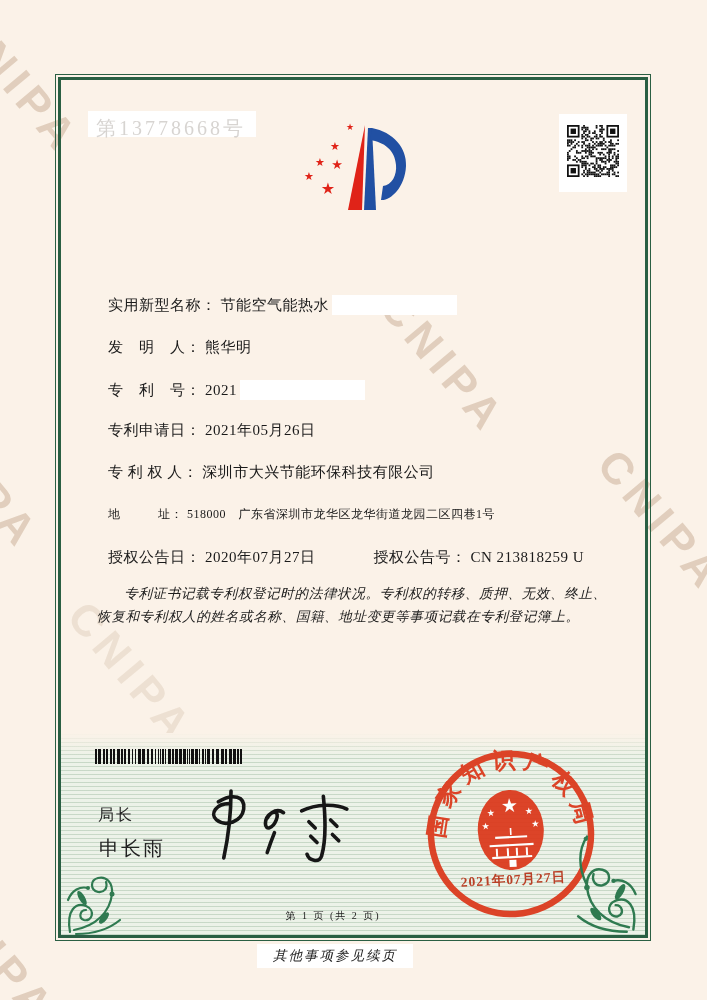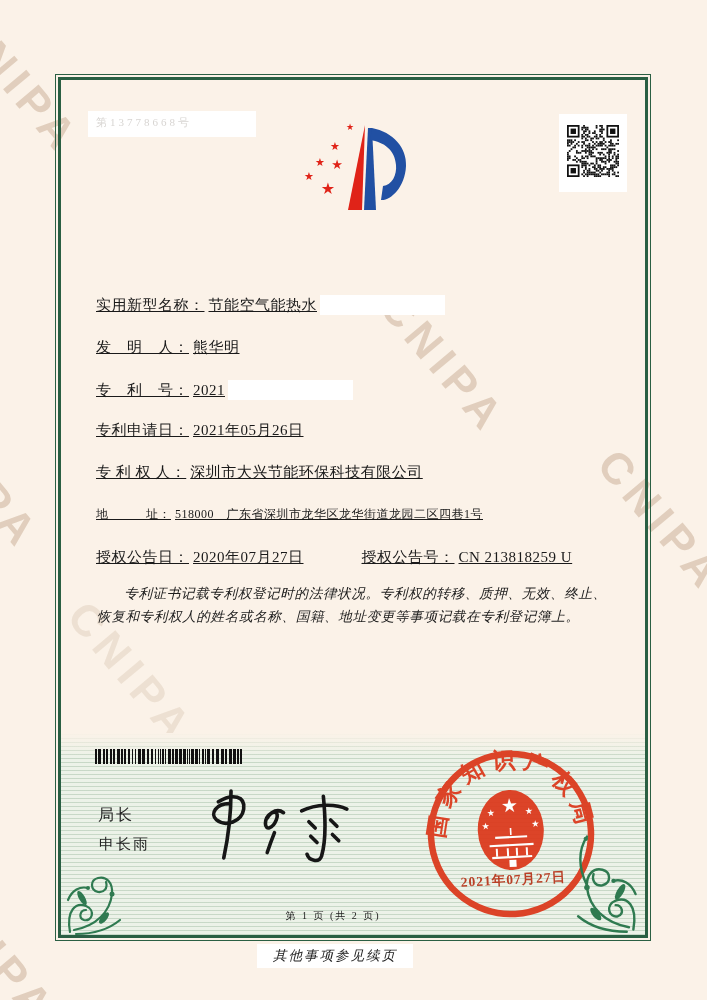--- a/index.html
+++ b/index.html
@@ -14,46 +14,46 @@
   .frame{position:absolute;left:58px;top:77px;width:590px;height:861px;box-sizing:border-box;
          border:3px solid #2a5f43;outline:1px solid #2a5f43;outline-offset:2px;z-index:3;pointer-events:none;}
   
   .green-zone{position:absolute;left:61px;top:733px;width:584px;height:202px;z-index:2;
       background-color:#ecf2e8;
       background-image:repeating-linear-gradient(0deg,rgba(116,156,122,.30) 0 1px,transparent 1px 4px);}
   .green-zone::before{content:"";position:absolute;left:0;top:0;width:100%;height:24px;
       background:linear-gradient(#fbf2e8,rgba(251,242,232,0));}
   
   .certno-box{position:absolute;left:88px;top:111px;width:168px;height:26px;background:#ffffff;z-index:4;}
-  .certno-ghost{position:absolute;left:96px;top:115px;z-index:5;font-size:11px;letter-spacing:3px;
+  .certno-ghost{position:absolute;left:96px;top:115px;z-index:5;font-size:20px;letter-spacing:3px;
       color:rgba(141,131,124,.35);}
   .logo{position:absolute;left:293px;top:116px;width:120px;height:100px;z-index:4;}
   .qr-patch{position:absolute;left:559px;top:114px;width:68px;height:78px;background:#fff;z-index:4;}
   .qr{position:absolute;left:8px;top:11px;width:52px;height:52px;}
   .title{position:absolute;left:58px;top:209px;width:590px;text-align:center;z-index:4;
          font-size:33px;font-weight:bold;letter-spacing:6px;color:#141414;}
   
   .fields{position:absolute;left:96px;top:288px;width:525px;z-index:4;font-size:15px;}
-  .row{position:absolute;left:0;white-space:nowrap;text-decoration:underline;}
+  .row{position:absolute;left:12px;white-space:nowrap;}
   .flabel{letter-spacing:.5px;}
   .fvalue{letter-spacing:.5px;margin-left:4px;}
   .redact{display:inline-block;width:125px;height:20px;background:#ffffff;vertical-align:-5px;margin-left:3px;}
   .row-addr{font-size:12px;}
   .grant2{margin-left:58px;}
   
   .body-text{position:absolute;left:97px;top:583px;width:518px;z-index:4;font-size:13.6px;
       line-height:22.6px;font-style:italic;color:#1c1c1c;}
   .body-text p{margin:0;text-indent:2em;letter-spacing:.6px;}
   
   .barcode{position:absolute;left:34px;top:16px;width:180px;height:15px;font-size:0;}
   .barcode i{display:inline-block;height:100%;background:#111;}
   .sig-title{position:absolute;left:37px;top:72px;font-family:"Liberation Sans",sans-serif;
       font-size:16px;letter-spacing:2px;color:#222;}
   .sig-name{position:absolute;left:38px;top:102px;font-family:"Liberation Sans",sans-serif;
-      font-size:15px;letter-spacing:2px;color:#222;}
+      font-size:20px;letter-spacing:2px;color:#222;}
   .signature{position:absolute;left:132px;top:52px;}
   .seal{position:absolute;left:364px;top:15px;width:172px;height:172px;opacity:.95;}
   .page-ind{position:absolute;left:-20px;top:176px;width:100%;text-align:center;font-size:10px;
       letter-spacing:2px;color:#222;}
   
   .note-wrap{position:absolute;left:0;top:944px;width:670px;text-align:center;z-index:4;}
   .note-wrap span{display:inline-block;background:#ffffff;padding:3px 16px;font-size:13.5px;
       font-style:italic;letter-spacing:2px;color:#222;}
   
   .orn{position:absolute;z-index:4;}

